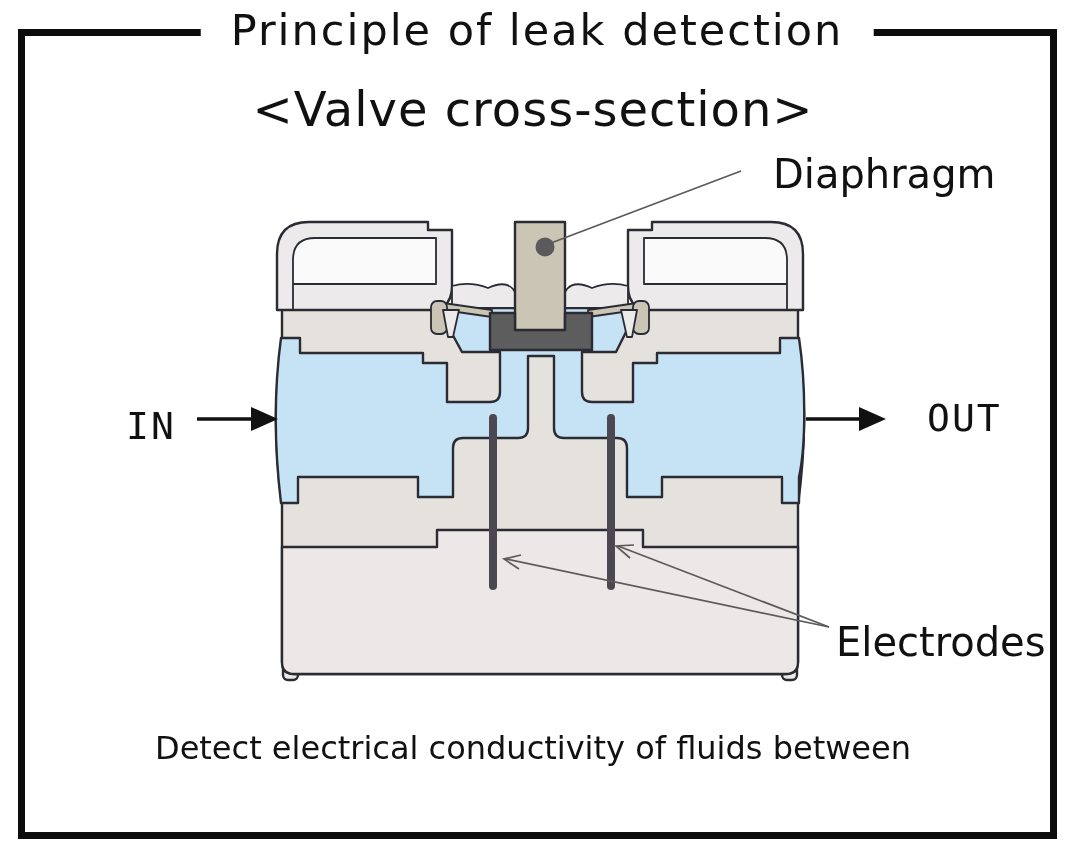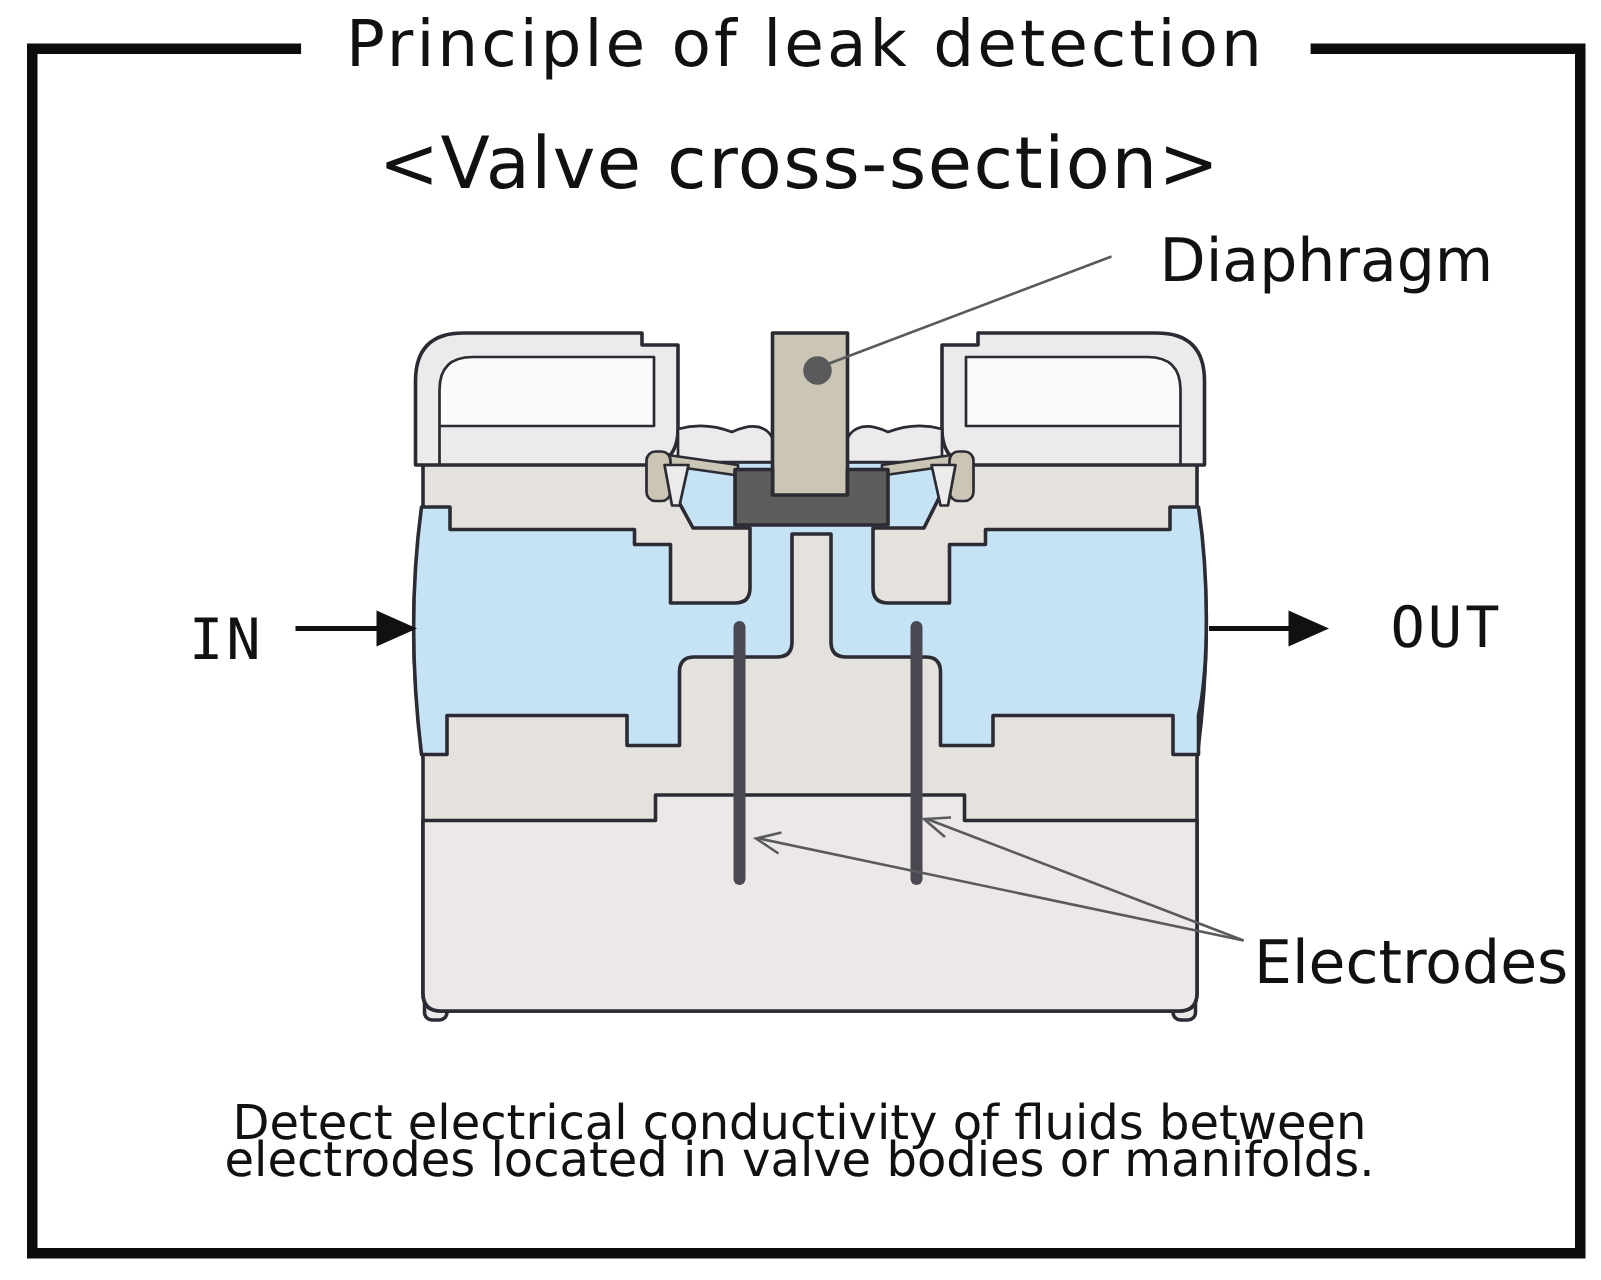--- a/index.html
+++ b/index.html
@@ -42,21 +42,20 @@
 
   <div id="frame"></div>
 
   <div class="lbl title">Principle of leak detection</div>
   <div class="lbl subtitle">&lt;Valve cross-section&gt;</div>
   <div class="lbl diaphragm-lbl">Diaphragm</div>
   <div class="lbl port-lbl in-lbl">IN</div>
   <div class="lbl port-lbl out-lbl">OUT</div>
   <div class="lbl electrodes-lbl">Electrodes</div>
   <div class="lbl cap cap1">Detect electrical conductivity of fluids between</div>
-  <div class="lbl cap cap2">electrodes located in valve bodies or manifolds.</div>
 
   <svg id="valve-svg" width="1067" height="853" viewBox="0 0 1067 853">
 
     <g>
       <rect class="ol f-lower" x="283" y="664" width="15" height="16" rx="5"></rect>
       <rect class="ol f-lower" x="782" y="664" width="15" height="16" rx="5"></rect>
       <path class="ol f-body" d="M 282,308 L 798,308 L 798,345 C 806,390 806,445 798,505 L 798,547 L 798,662 Q 798,674 786,674 L 294,674 Q 282,674 282,662 L 282,547 L 282,505 C 274,445 274,390 282,345 Z"></path>
       <path class="ol f-lower" d="M 282,547 L 437,547 L 437,530 L 643,530 L 643,547 L 798,547 L 798,662 Q 798,674 786,674 L 294,674 Q 282,674 282,662 Z"></path>
     </g>
 

